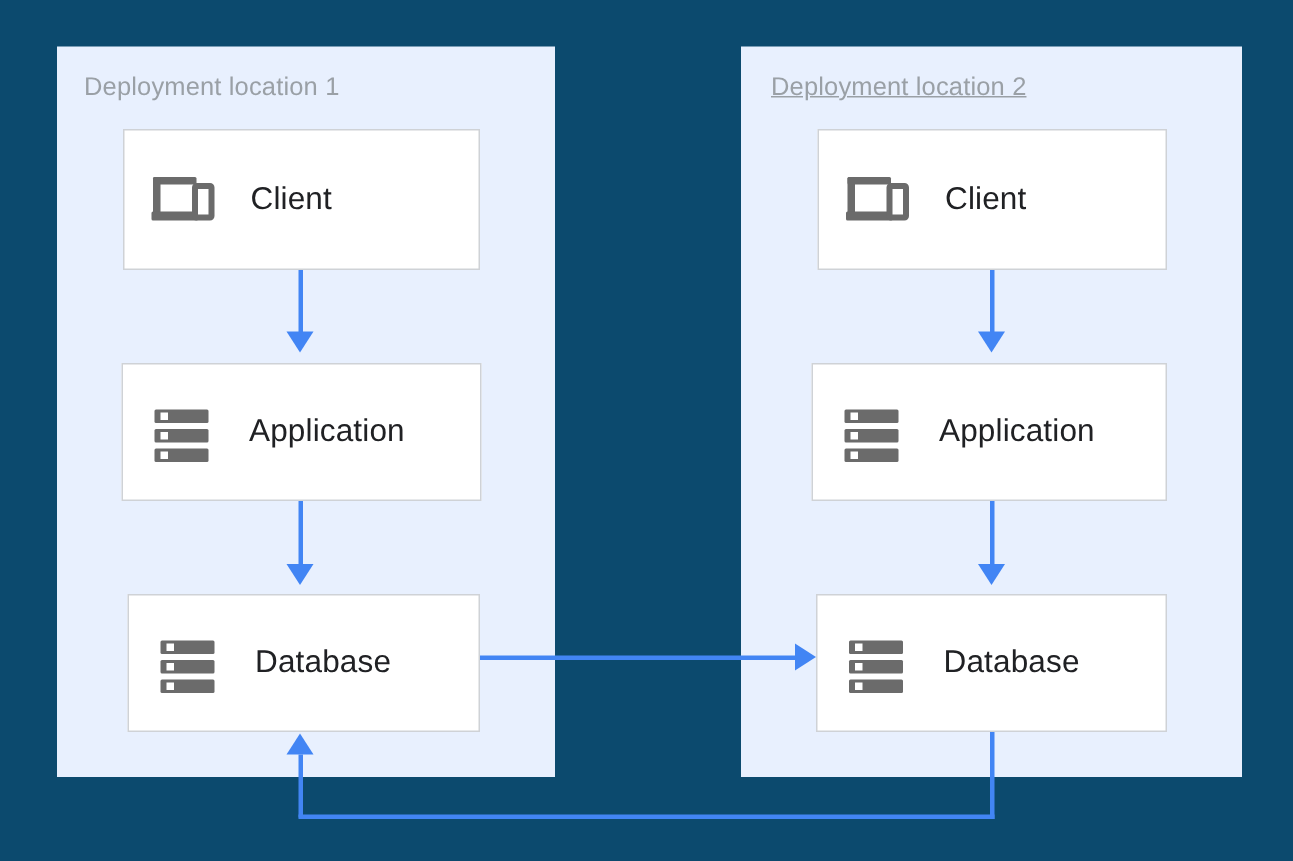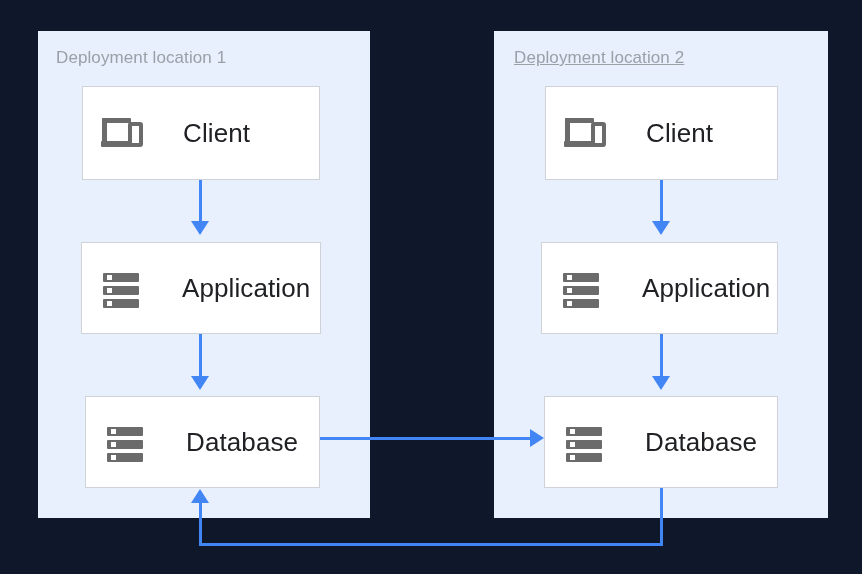--- a/index.html
+++ b/index.html
@@ -8,21 +8,21 @@
     background: #ffffff;
   }
   body {
     font-family: "Liberation Sans", sans-serif;
     -webkit-font-smoothing: antialiased;
   }
   #canvas {
     position: relative;
     width: 862px;
     height: 574px;
-    background: #0f172a;
+    background: #0c4a6e;
     overflow: hidden;
   }
 
   
   .region {
     position: absolute;
     background: #e8f0fe;
   }
   #region-1 { left: 38px;  top: 31px; width: 332px; height: 487px; }
   #region-2 { left: 494px; top: 31px; width: 334px; height: 487px; }
@@ -42,23 +42,23 @@
   .node {
     position: absolute;
     background: #ffffff;
     border: 1px solid #cfd2d6;
     box-sizing: border-box;
     display: flex;
     align-items: center;
     padding-left: 18px;
   }
   .node-label {
-    font-size: 26px;
+    font-size: 21px;
     color: #202124;
-    margin-left: 36px;
+    margin-left: 20px;
     white-space: nowrap;
     letter-spacing: 0.1px;
   }
   .node-icon {
     position: relative;
     width: 46px;
     height: 40px;
     flex: 0 0 auto;
   }
 

